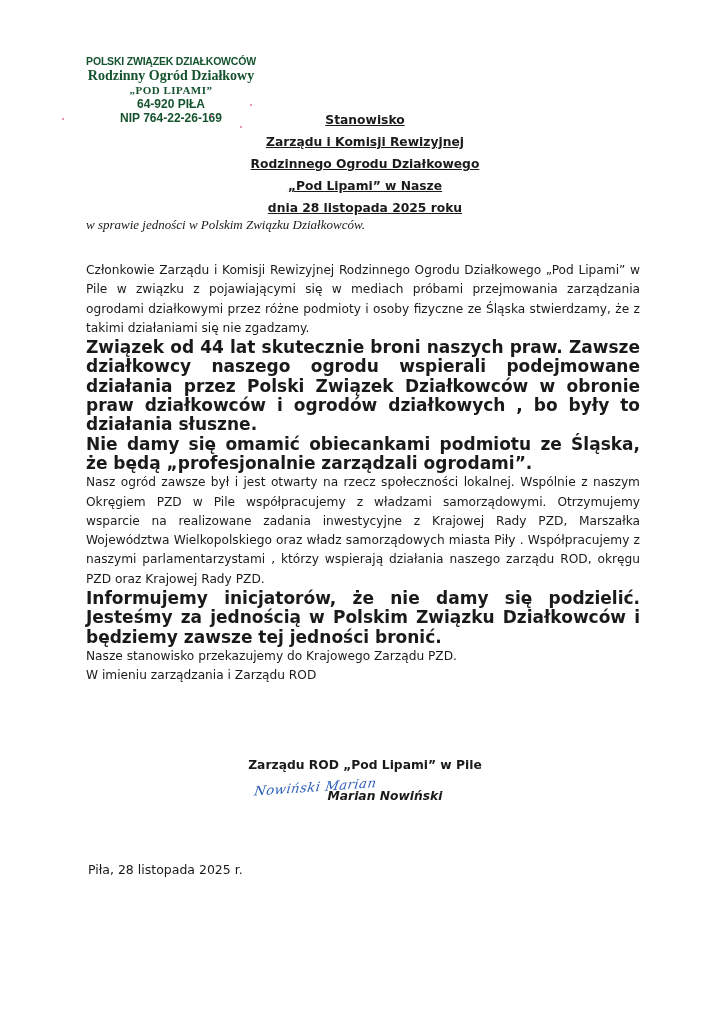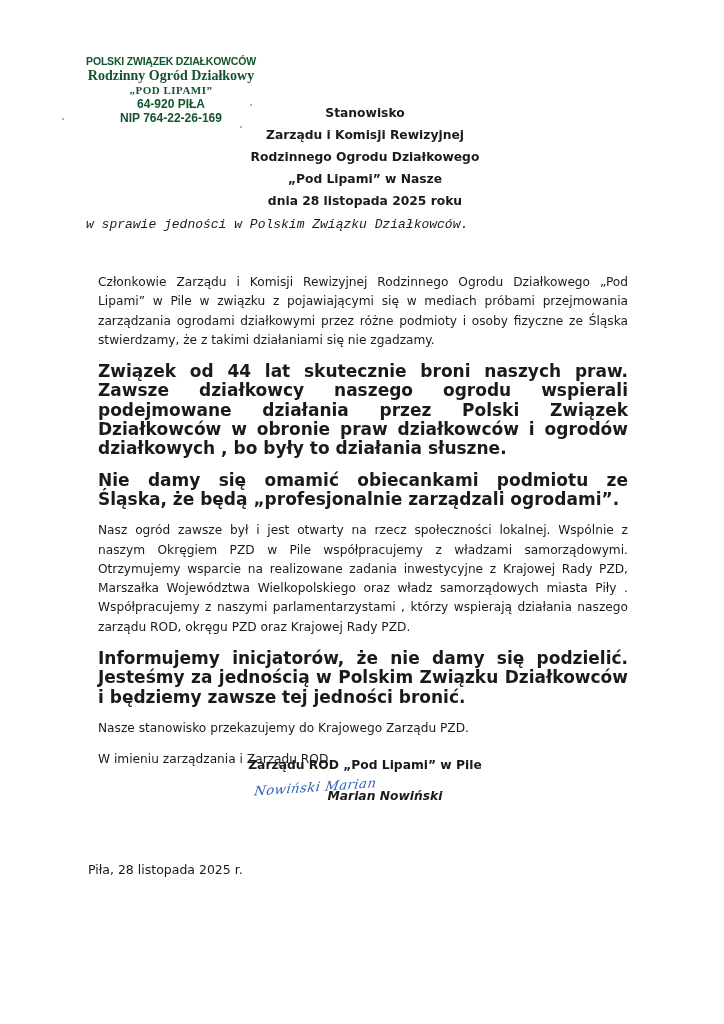--- a/index.html
+++ b/index.html
@@ -57,49 +57,50 @@
       position: absolute;
       width: 2px;
       height: 2px;
       background: #e8478f;
       border-radius: 1px;
       opacity: 0.8;
     }
     .title-block {
       position: absolute;
       left: 220px;
-      top: 102px;
+      top: 109px;
       width: 290px;
       text-align: center;
       font-family: "DejaVu Sans", sans-serif;
       font-weight: bold;
       font-size: 12.3px;
       line-height: 22px;
+      text-decoration: underline;
     }
     .title-block div { white-space: nowrap; }
     .subject {
       position: absolute;
       left: 86px;
       top: 217px;
-      font-family: Liberation Mono, monospace;
+      font-family: Liberation Serif, serif;
       font-style: italic;
       font-size: 13px;
       white-space: nowrap;
     }
     .body-text {
       position: absolute;
       left: 86px;
       top: 261px;
       width: 554px;
       font-family: "DejaVu Sans", sans-serif;
       font-size: 12.2px;
       line-height: 19.3px;
     }
     .body-text p {
-      margin: 12px;
+      margin: 0;
       text-align: justify;
       text-align-last: left;
     }
     .body-text p.b {
       font-weight: bold;
       font-size: 17px;
     }
     .sign-block {
       position: absolute;
       left: 200px;

